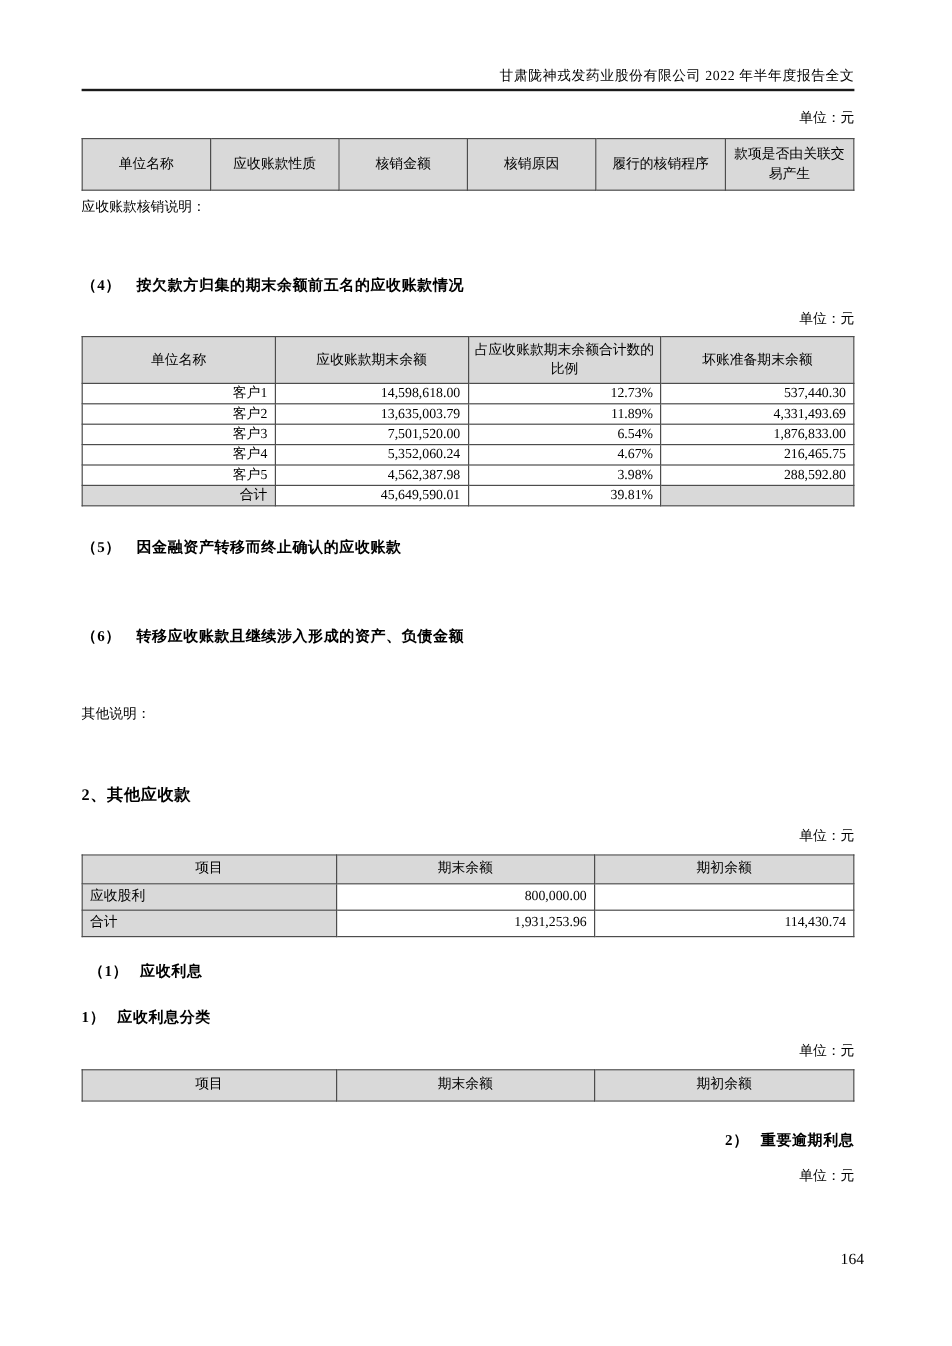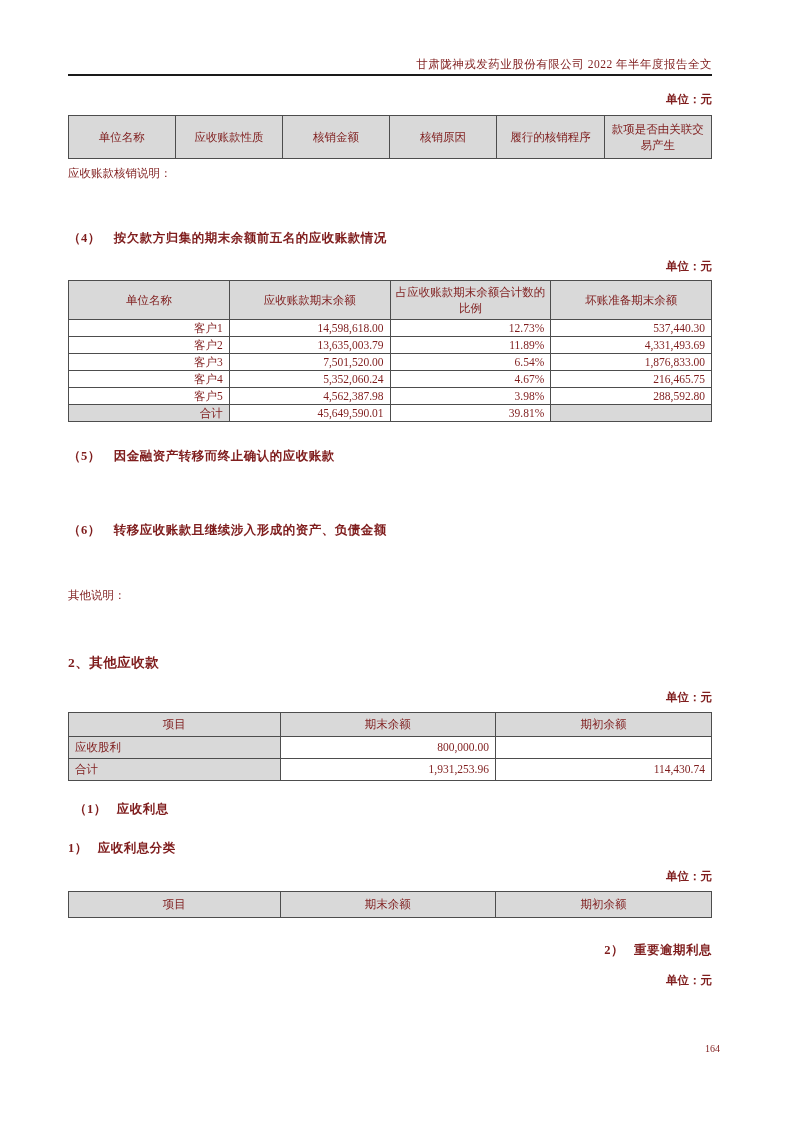--- a/index.html
+++ b/index.html
@@ -3,41 +3,40 @@
 <meta charset="utf-8">
 <style>
   * { margin:0; padding:0; box-sizing:border-box; }
   html,body { background:#ffffff; }
   .page {
     position:relative;
     width:793px; height:1122px;
     margin:0 auto;
     background:#ffffff;
     font-family:"Liberation Serif","DejaVu Serif",serif;
-    color:#7f1d1d;
+    color:#000000;
     overflow:hidden;
   }
   .content { padding:57px 81px 0 68px; }
 
   .doc-header {
     text-align:right;
     font-size:11.5px;
     line-height:14px;
     letter-spacing:0.5px;
   }
   .header-rule {
     margin-top:3px;
     border-top:2px solid #1a1a1a;
     height:0;
   }
   .unit-row {
     text-align:right;
     font-size:11.5px;
     line-height:14px;
-    font-weight:bold;
   }
   .u1 { margin-top:16px; }
   .u2 { margin-top:13px; }
   .u3 { margin-top:19px; }
   .u4 { margin-top:13px; }
   .u5 { margin-top:15px; }
 
   table {
     width:100%;
     border-collapse:collapse;
@@ -93,21 +92,21 @@
     font-size:13.5px;
     font-weight:bold;
     line-height:17px;
     letter-spacing:0.5px;
   }
 
   .page-number {
     position:absolute;
     top:1042px;
     right:73px;
-    font-size:10px;
+    font-size:13px;
     line-height:14px;
   }
 </style>
 </head>
 <body>
 
 <div class="page">
   <div class="content">
 
     <div class="doc-header">甘肃陇神戎发药业股份有限公司 2022 年半年度报告全文</div>

